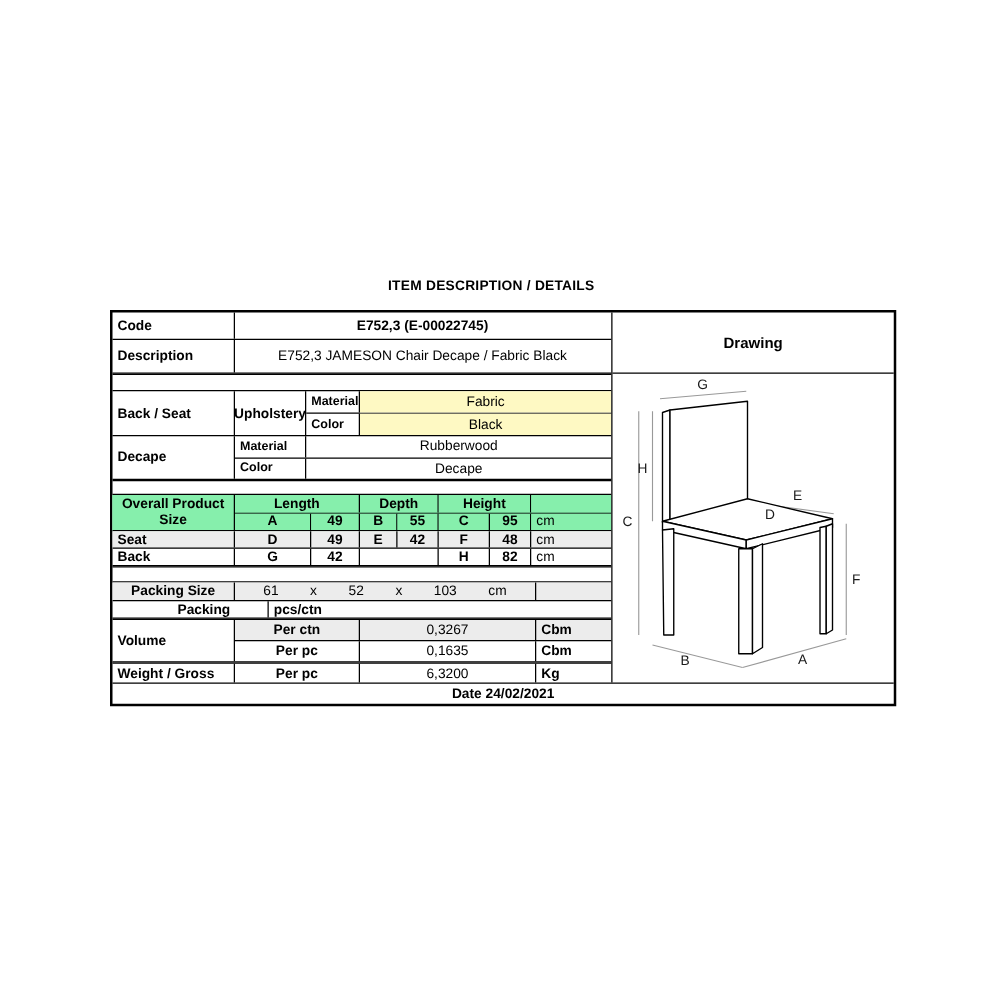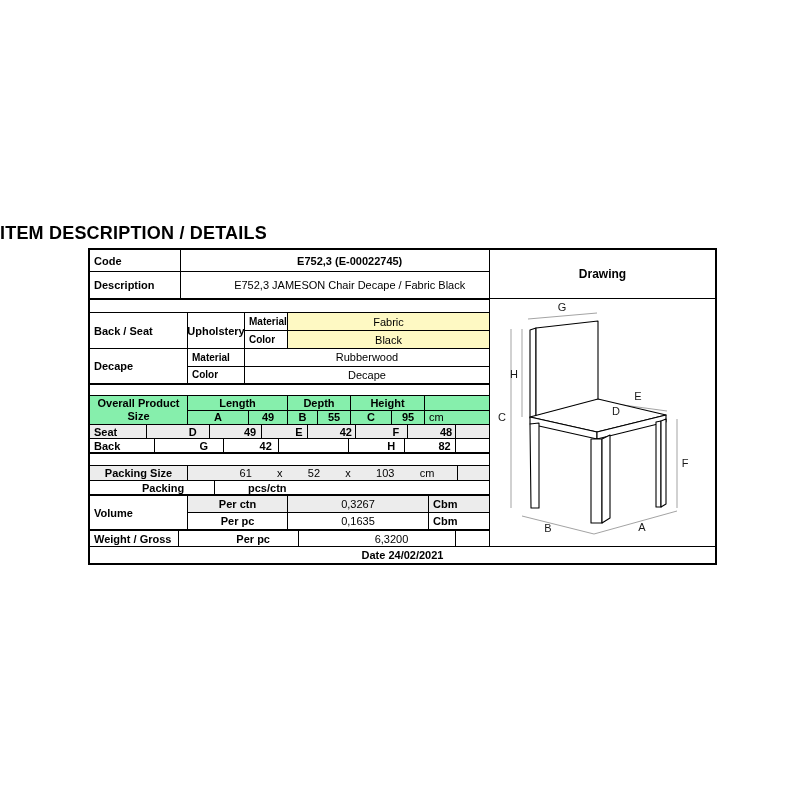--- a/index.html
+++ b/index.html
@@ -1,27 +1,27 @@
 <!DOCTYPE html>
 <html><head>
 <meta charset="utf-8">
 <style>
   html,body{margin:0;padding:0;background:#fff;}
   #canvas{position:relative;width:800px;height:800px;background:#fff;
           font-family:"Liberation Sans",sans-serif;color:#000;font-size:11px;}
-  .title{position:absolute;top:223px;left:0;width:786px;
-         font-weight:bold;font-size:18px;letter-spacing:.2px;}
+  .title{position:absolute;top:223px;left:0;width:786px;text-align:center;
+         font-weight:bold;font-size:11px;letter-spacing:.2px;}
   .sheet{position:absolute;left:88px;top:248px;width:625px;border:2px solid #000;background:#fff;}
   .top-part{display:flex;align-items:stretch;}
   .left-table{width:399px;flex:0 0 399px;}
   .drawing-box{flex:1;border-left:1px solid #000;display:flex;flex-direction:column;}
   .drawing-header{height:48px;border-bottom:1px solid #000;display:flex;
                   align-items:center;justify-content:center;font-weight:bold;font-size:12px;}
   .drawing-area{flex:1;position:relative;}
-  .row{display:flex;align-items:stretch;border-bottom:1px solid #000;box-sizing:border-box;gap:29px;}
+  .row{display:flex;align-items:stretch;border-bottom:1px solid #000;box-sizing:border-box;}
   .cell{box-sizing:border-box;border-right:1px solid #000;display:flex;align-items:center;
         overflow:hidden;white-space:nowrap;}
   .cell.last{border-right:none;}
   .cell.left{justify-content:flex-start;padding-left:4px;}
   .cell.center{justify-content:center;text-align:center;}
   .bold{font-weight:bold;}
   .small{font-size:10px;}
   .section{display:flex;align-items:stretch;border-bottom:1px solid #000;}
   .section-label{box-sizing:border-box;border-right:1px solid #000;display:flex;
                  align-items:center;padding-left:4px;font-weight:bold;}

